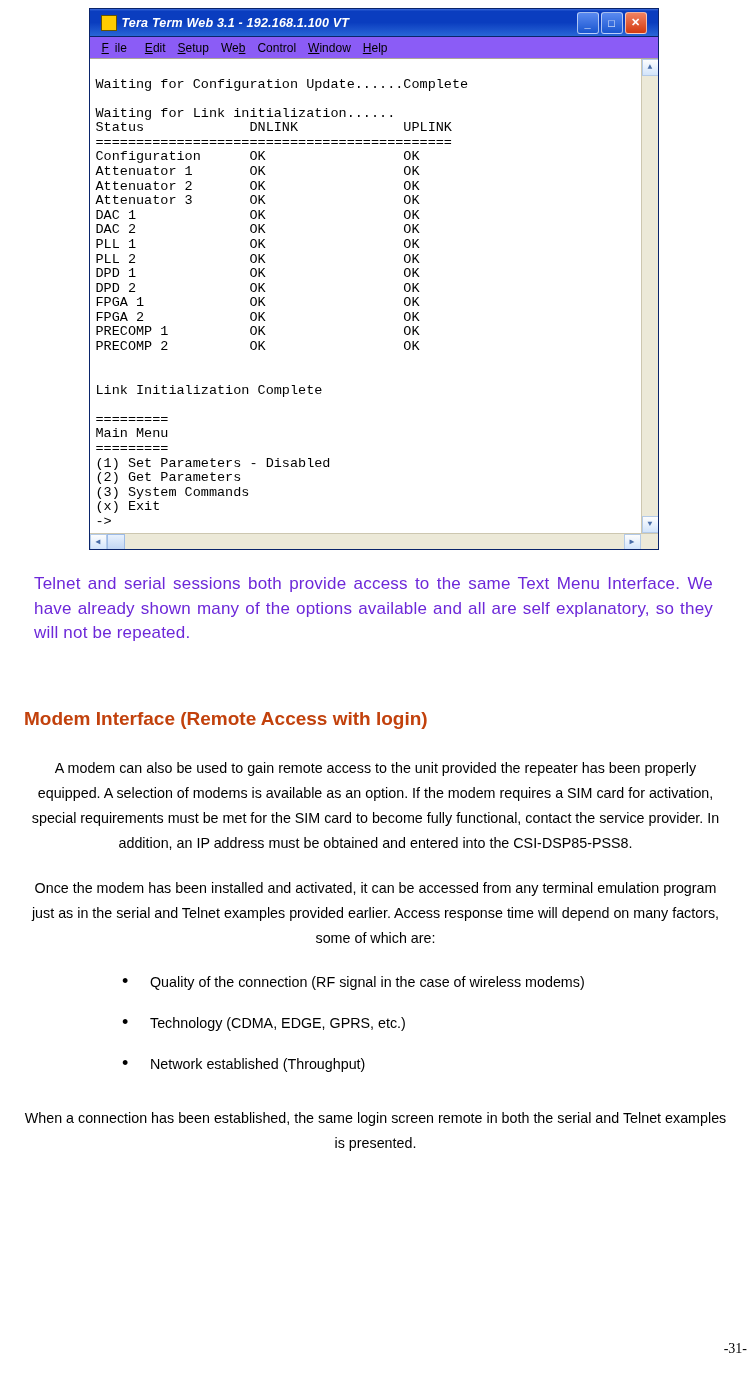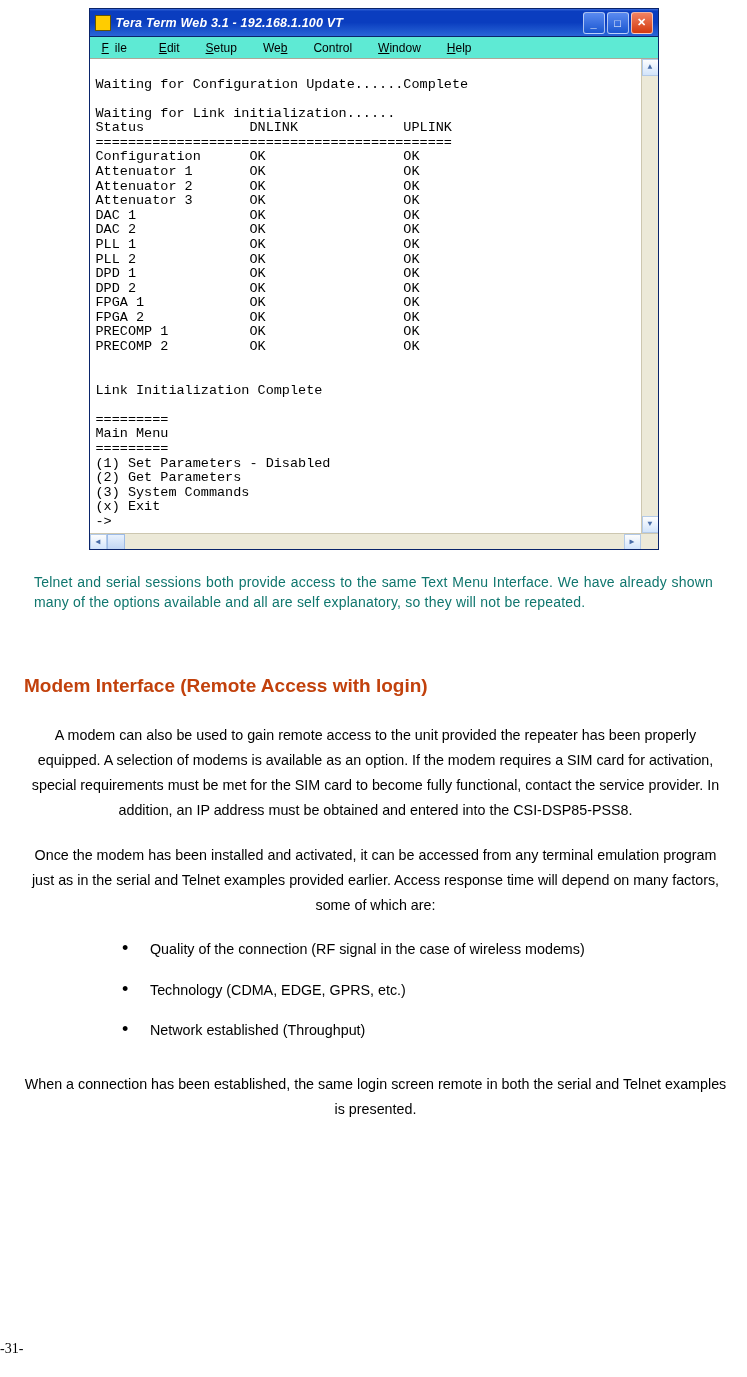--- a/index.html
+++ b/index.html
@@ -15,21 +15,21 @@
       width: 570px;
       margin: 8px auto 0;
       border: 1px solid #0a246a;
       background: white;
     }
     .titlebar {
       height: 28px;
       background: linear-gradient(to bottom, #3a6bdc 0%, #0a3dbf 8%, #0a3dbf 50%, #2966d7 100%);
       display: flex;
       align-items: center;
-      padding: 0 5px;
+      padding: 0 11px;
       border-bottom: 1px solid #0a246a;
     }
     .titlebar-icon {
       width: 16px;
       height: 16px;
       background: #ffcc00;
       margin-right: 5px;
       border: 1px solid #665500;
       display: inline-block;
     }
@@ -51,26 +51,26 @@
       align-items: center;
       justify-content: center;
       font-size: 11px;
       color: white;
       font-weight: bold;
     }
     .tb-min, .tb-max { background: linear-gradient(to bottom, #5a8af0, #1a56d0); }
     .tb-close { background: linear-gradient(to bottom, #f08262, #d43a0f); }
     .menubar {
       height: 22px;
-      background: #5eead4;
+      background: #8b5cf6;
       display: flex;
       align-items: center;
       padding: 2px 6px;
       font-size: 12px;
-      gap: 14px;
+      gap: 0;
       border-bottom: 1px solid #aca899;
     }
     .menubar span { padding: 0 6px; cursor: default; }
     .menubar span u { text-decoration: underline; }
     .terminal {
       background: white;
       padding: 4px 6px 0 6px;
       font-family: "Courier New", monospace;
       font-size: 13.5px;
       line-height: 1.08;
@@ -109,23 +109,23 @@
       border:1px solid #b3cae8;
       display:flex;align-items:center;justify-content:center;
       font-size:8px;color:#4a6ea9;
     }
     .sbh-mid{flex:1;}
     .sbh-thumb{width:18px;height:16px;background:linear-gradient(to bottom,#e8f1fd,#c1d6f4);border:1px solid #9dbbe7;}
     .sbh-corner{width:17px;height:16px;background:#ece9d8;}
     .terminal-body { position: relative; }
     .content-text {
       margin: 22px 34px 0 34px;
-      font-size: 14px;
+      font-size: 17px;
       line-height: 1.45;
-      color: #0f766e;
+      color: #6d28d9;
       text-align: justify;
       font-family: Arial, Helvetica, sans-serif;
       letter-spacing: 0.2px;
     }
     .heading {
       font-size: 19px;
       font-weight: bold;
       margin: 62px 0 26px 0;
       font-family: Arial, Helvetica, sans-serif;
       color: #c2410c;
@@ -154,21 +154,21 @@
       content: "•";
       position: absolute;
       left: 0;
       top: -4px;
       font-size: 18px;
     }
     .page-number {
       position: absolute;
       bottom: 20px;
       left: 0; right: 0;
-      text-align: left;
+      text-align: right;
       font-size: 14px;
       font-family: "Times New Roman", serif;
     }
   </style>
 </head>
 <body>
 
 <div class="page">
   <div class="window">
     <div class="titlebar">

